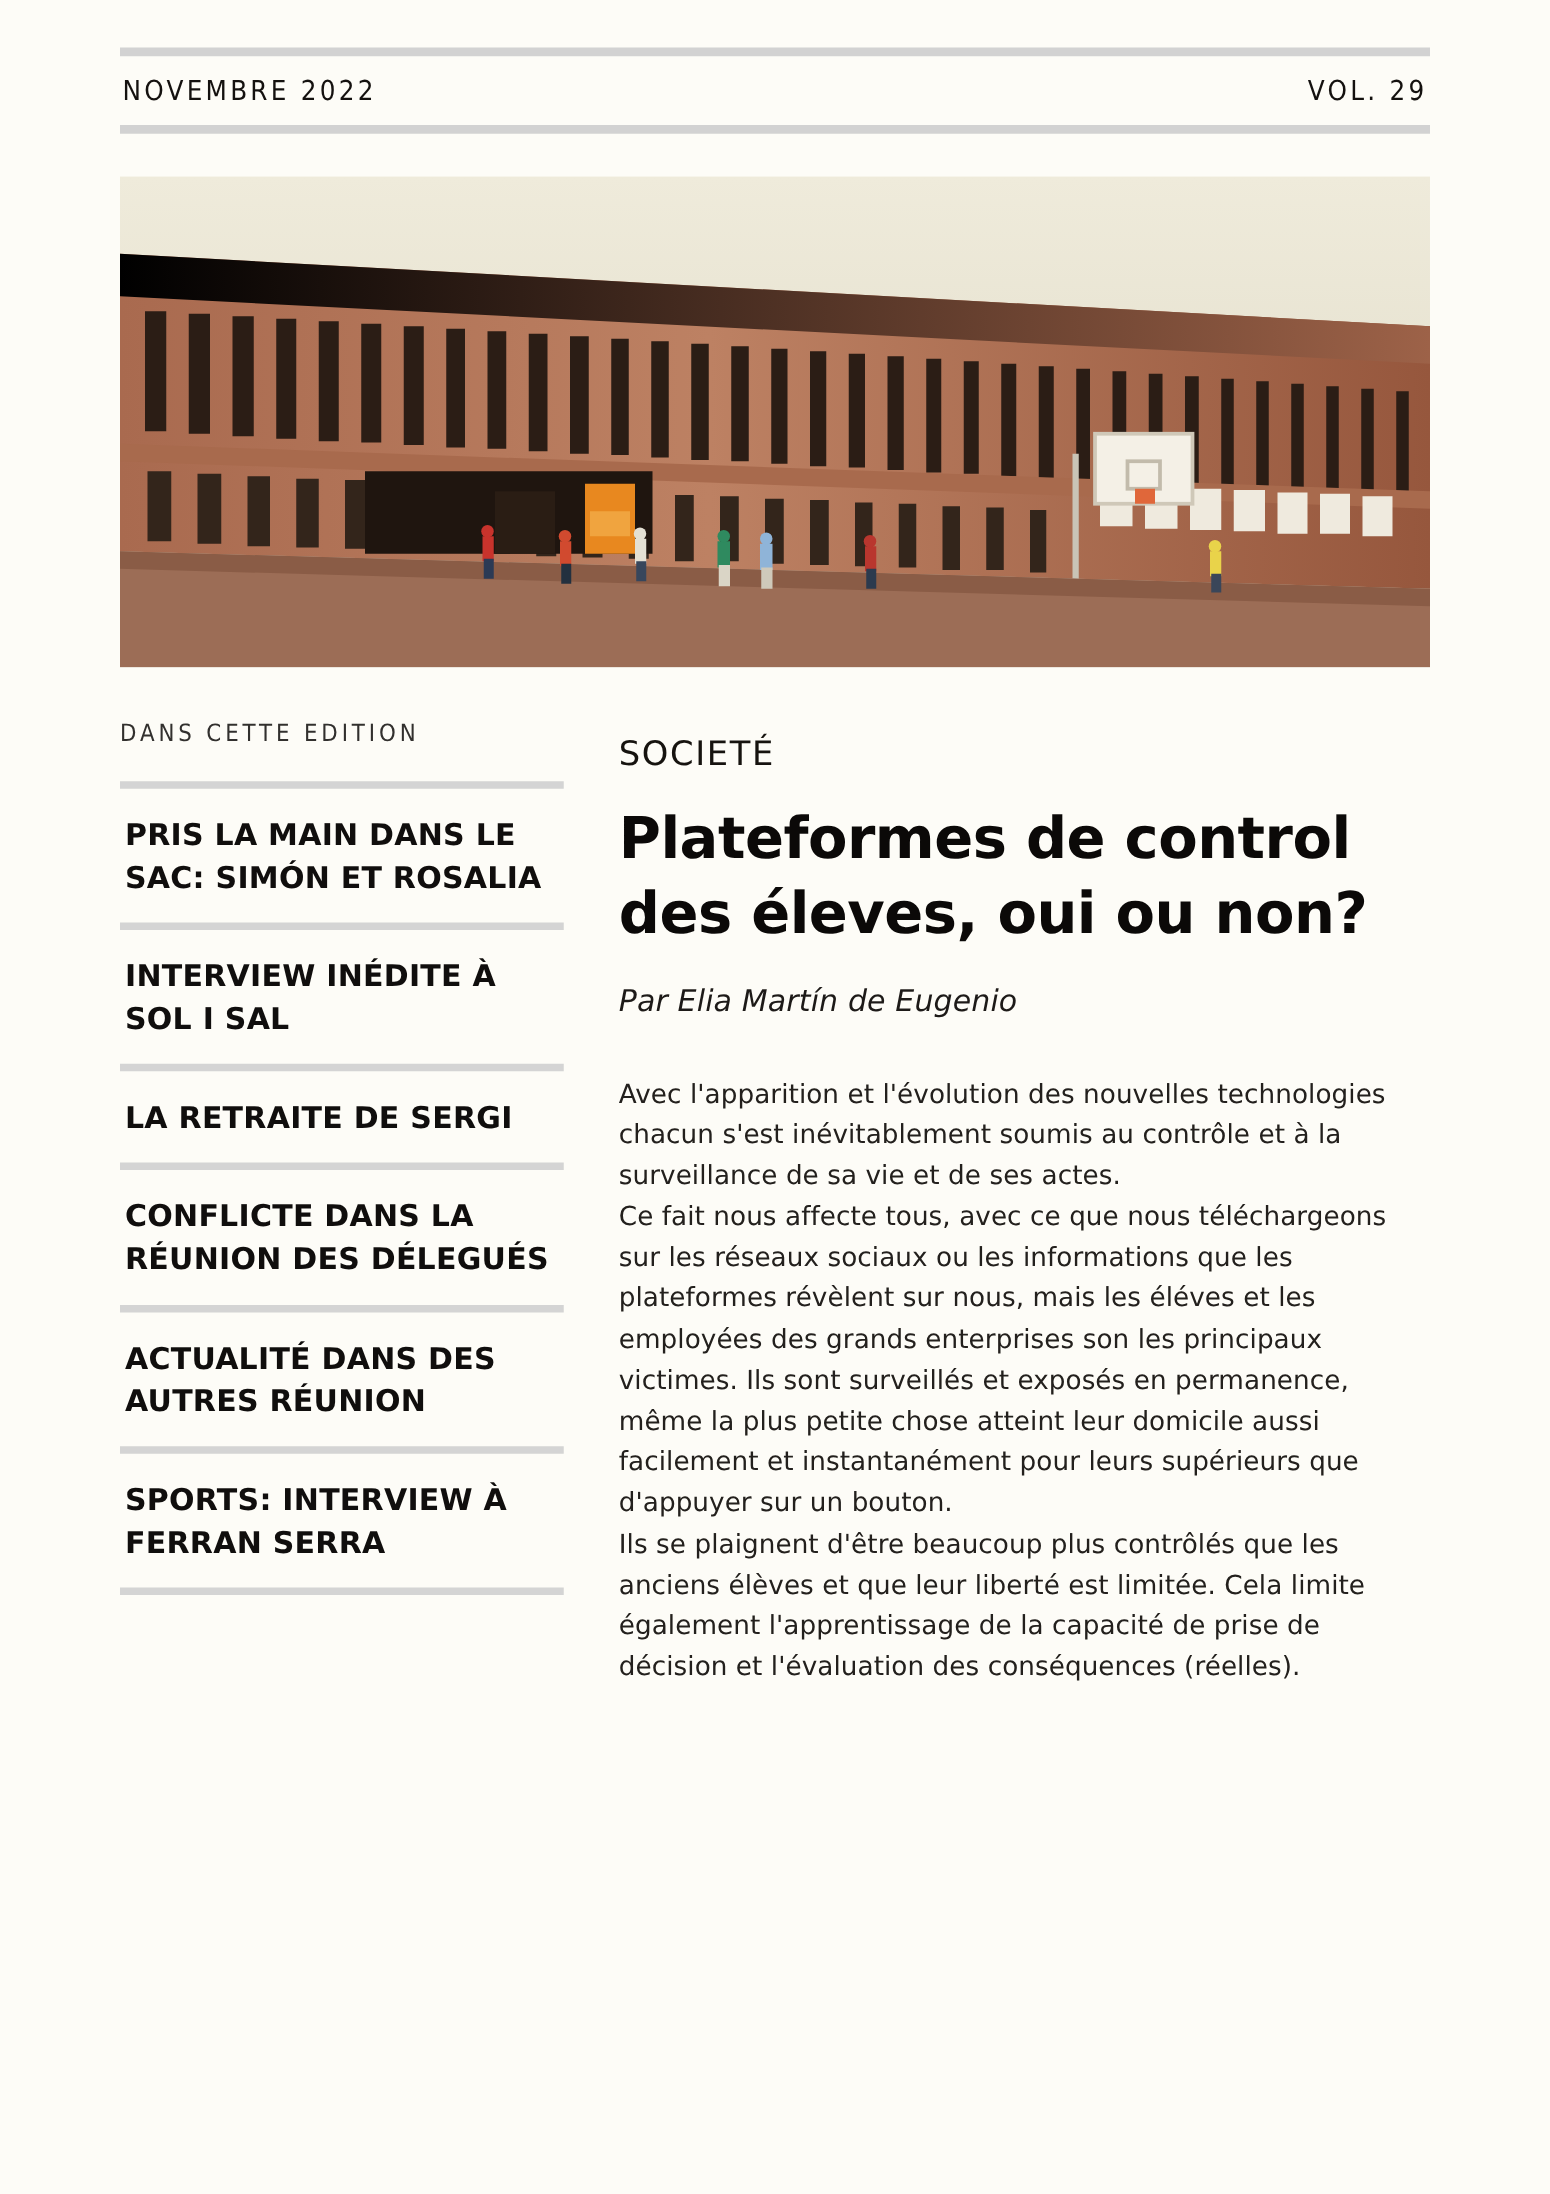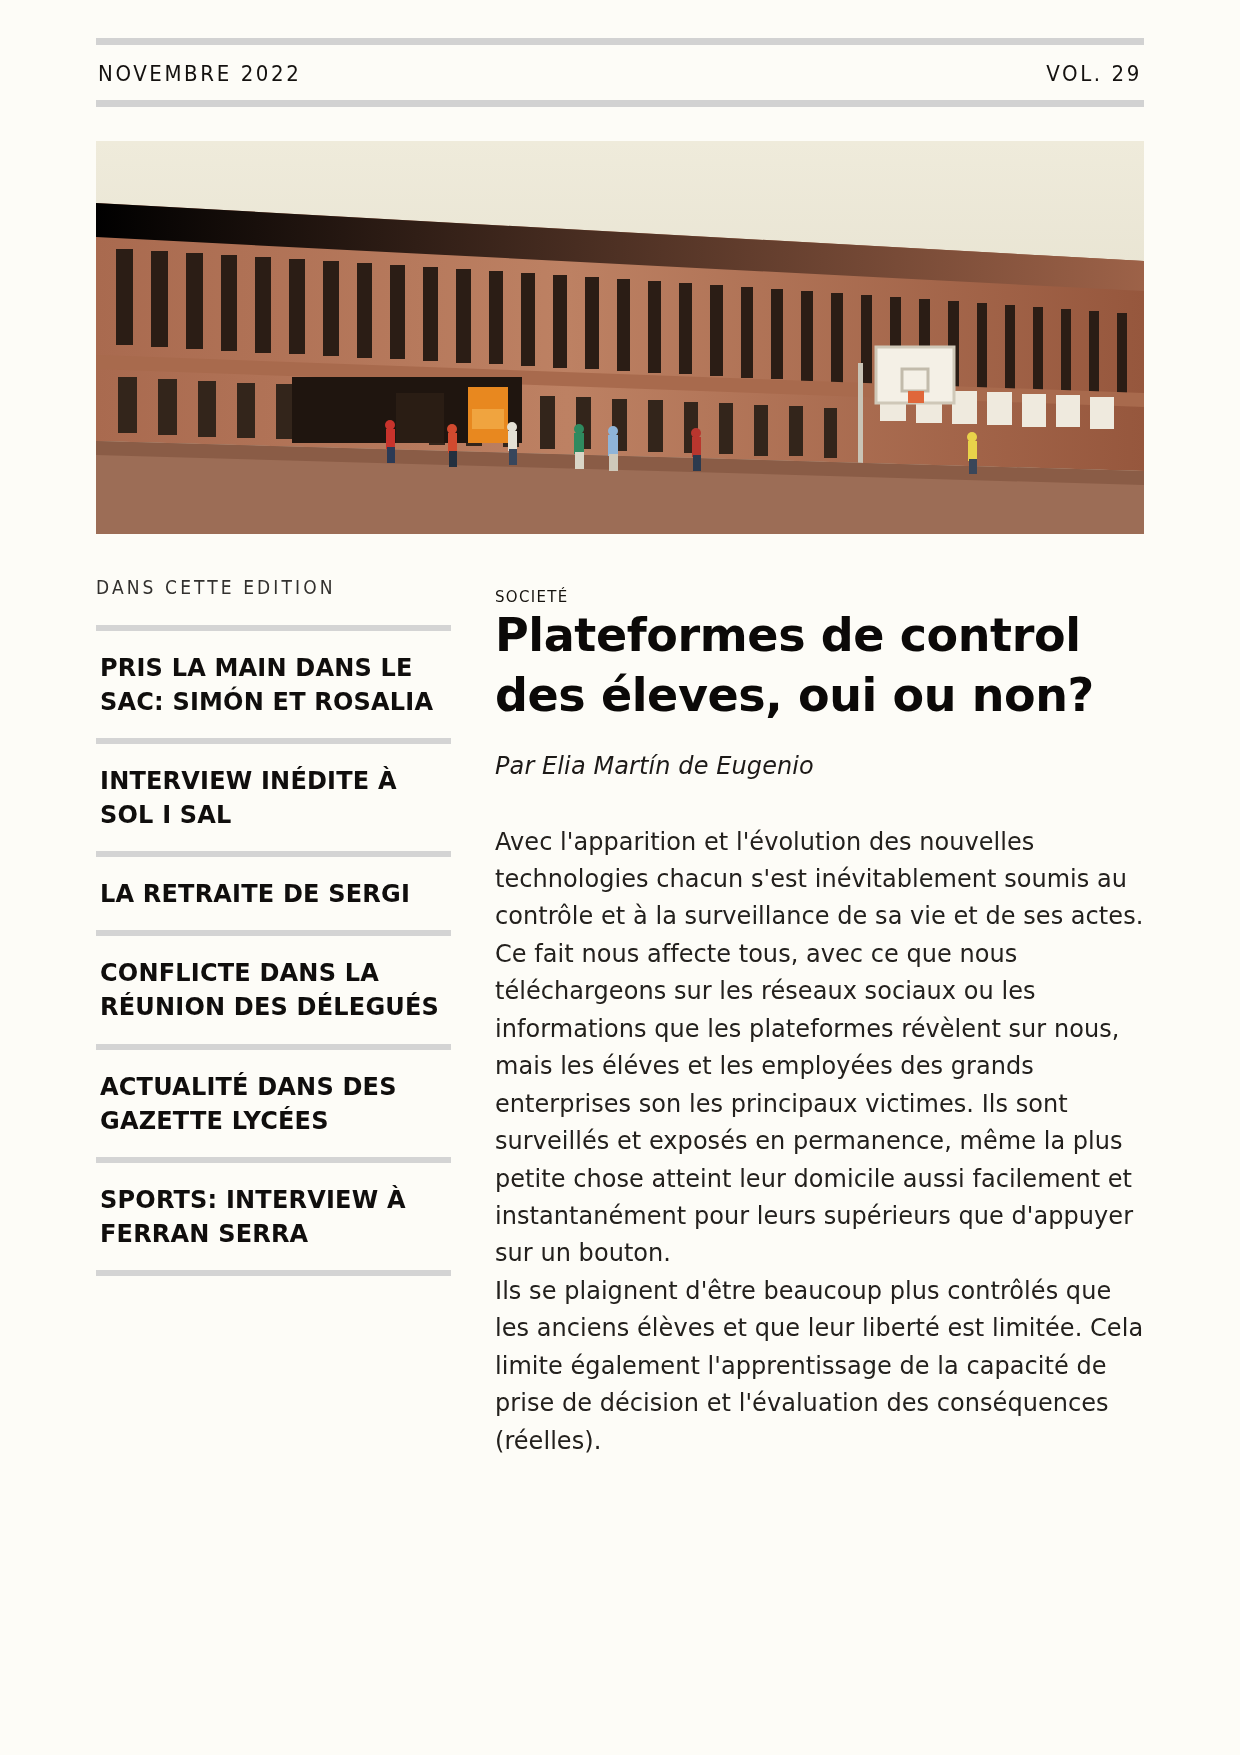--- a/index.html
+++ b/index.html
@@ -107,23 +107,24 @@
     font-size: 24px;
     line-height: 1.42;
     letter-spacing: 0.2px;
     color: #100e0d;
     padding: 20px 0 19px 4px;
   }
 
   
   .kicker {
     font-family: "DejaVu Sans", sans-serif;
-    font-size: 15px;
+    font-size: 27px;
     letter-spacing: 1.3px;
     color: #16130f;
+    margin-bottom: 22px;
   }
   .headline {
     font-family: "DejaVu Sans", sans-serif;
     font-weight: 700;
     font-size: 46px;
     line-height: 1.30;
     letter-spacing: -0.4px;
     color: #0b0908;
     margin: 0;
   }
@@ -133,21 +134,21 @@
     font-size: 24px;
     color: #1d1a18;
     margin-top: 26px;
     letter-spacing: 0.1px;
   }
   .body-copy {
     margin-top: 44px;
   }
   .body-para {
     font-family: "DejaVu Sans", sans-serif;
-    font-size: 24px;
+    font-size: 21px;
     line-height: 1.56;
     color: #23201d;
     margin: 0;
     letter-spacing: 0.05px;
   }
 </style>
 </head>
 <body>
 
 <div class="page">
@@ -336,21 +337,21 @@
       <div class="idx-rule"></div>
       <div class="idx-item">INTERVIEW INÉDITE À SOL I SAL</div>
 
       <div class="idx-rule"></div>
       <div class="idx-item">LA RETRAITE DE SERGI</div>
 
       <div class="idx-rule"></div>
       <div class="idx-item">CONFLICTE DANS LA RÉUNION DES DÉLEGUÉS</div>
 
       <div class="idx-rule"></div>
-      <div class="idx-item">ACTUALITÉ DANS DES GAZETTE LYCÉES</div>
+      <div class="idx-item">ACTUALITÉ DANS DES AUTRES RÉUNION</div>
 
       <div class="idx-rule"></div>
       <div class="idx-item">SPORTS: INTERVIEW À FERRAN SERRA</div>
 
       <div class="idx-rule"></div>
     </div>
 
     <div class="col-right">
       <div class="kicker">SOCIETÉ</div>
       <h1 class="headline">Plateformes de control des éleves, oui ou non?</h1>

